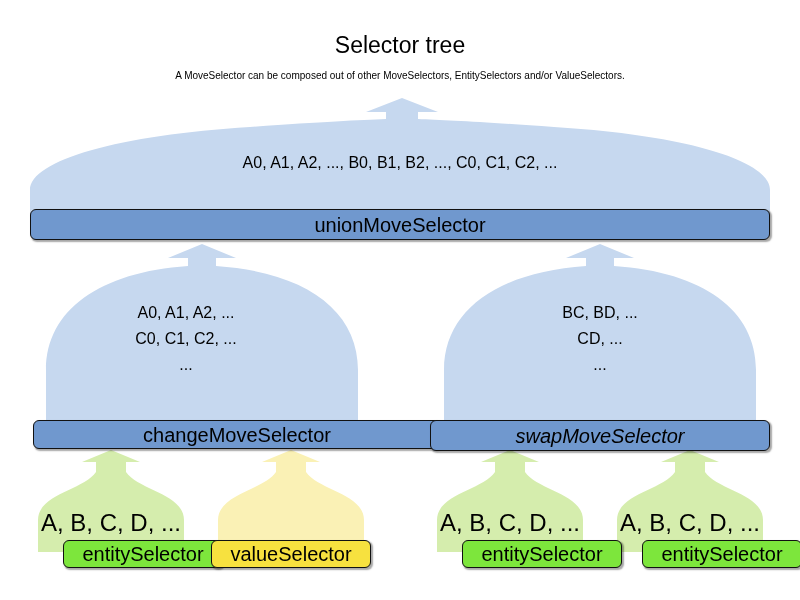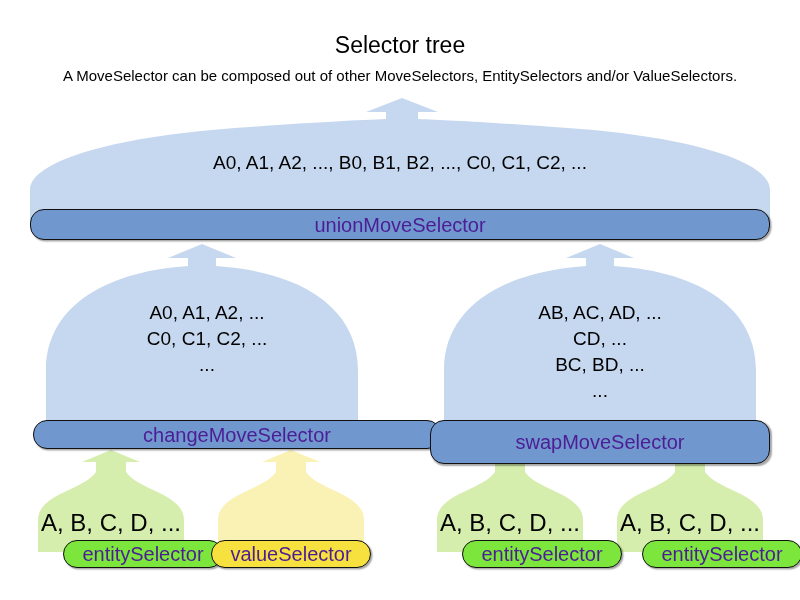--- a/index.html
+++ b/index.html
@@ -31,50 +31,50 @@
     font-weight: normal;
     letter-spacing: 0px;
     line-height: 38px;
   }
   .subtitle {
     position: absolute;
     top: 68px;
     left: 0;
     width: 800px;
     text-align: center;
-    font-size: 15px;
+    font-size: 10px;
     line-height: 15px;
   }
   svg.shapes {
     position: absolute;
     top: 0; left: 0;
     width: 800px;
     height: 600px;
   }
   .node-bar {
     position: absolute;
     box-sizing: border-box;
     border: 1.6px solid #111111;
-    border-radius: 14px;
+    border-radius: 6px;
     display: flex;
     align-items: center;
     justify-content: center;
     font-size: 20px;
     line-height: 20px;
-    color: #4c1d95;
+    color: #000000;
     box-shadow: 1.5px 1.5px 1.5px rgba(0,0,0,0.35);
   }
   .bar-blue { background: #7098ce; }
   .bar-green { background: #7de63c; margin-left: 32px; }
   .bar-yellow { background: #f7e13f; }
 
   .node-text {
     position: absolute;
     text-align: center;
-    font-size: 19px;
+    font-size: 16px;
     line-height: 26px;
     color: #000000;
     pointer-events: none;
   }
   .node-text.small { font-size: 24px; line-height: 24px; }
 </style>
 </head>
 <body>
 
 <div id="diagram-root">
@@ -172,38 +172,37 @@
   </svg>
 
   <div class="node-text" style="left:30px; top:150px; width:740px;">
     <div>A0, A1, A2, ..., B0, B1, B2, ..., C0, C1, C2, ...</div>
   </div>
 
   <div class="node-bar bar-blue" style="left:30px; top:209px; width:740px; height:31px;">
     <span>unionMoveSelector</span>
   </div>
 
-  <div class="node-text" style="left:51px; top:300px; width:312px;">
+  <div class="node-text" style="left:30px; top:300px; width:312px;">
     <div>A0, A1, A2, ...</div>
     <div>C0, C1, C2, ...</div>
     <div>...</div>
   </div>
 
   <div class="node-bar bar-blue" style="left:33px; top:420px; width:408px; height:29px;">
     <span>changeMoveSelector</span>
   </div>
 
   <div class="node-text" style="left:444px; top:300px; width:312px;">
-    <div>AB, AC, AD, ...</div>
+    <div>BC, BD, ...</div>
     <div>CD, ...</div>
-    <div>BC, BD, ...</div>
     <div>...</div>
   </div>
 
-  <div class="node-bar bar-blue" style="left:430px; top:420px; width:340px; height:44px;">
+  <div class="node-bar bar-blue" style="left:430px; top:420px; width:340px; height:31px;font-style:italic;">
     <span>swapMoveSelector</span>
   </div>
 
   <div class="node-text small" style="left:31px; top:511px; width:160px;">
     <div>A, B, C, D, ...</div>
   </div>
   <div class="node-bar bar-green" style="left:31px; top:540px; width:160px; height:28px;">
     <span>entitySelector</span>
   </div>
 

